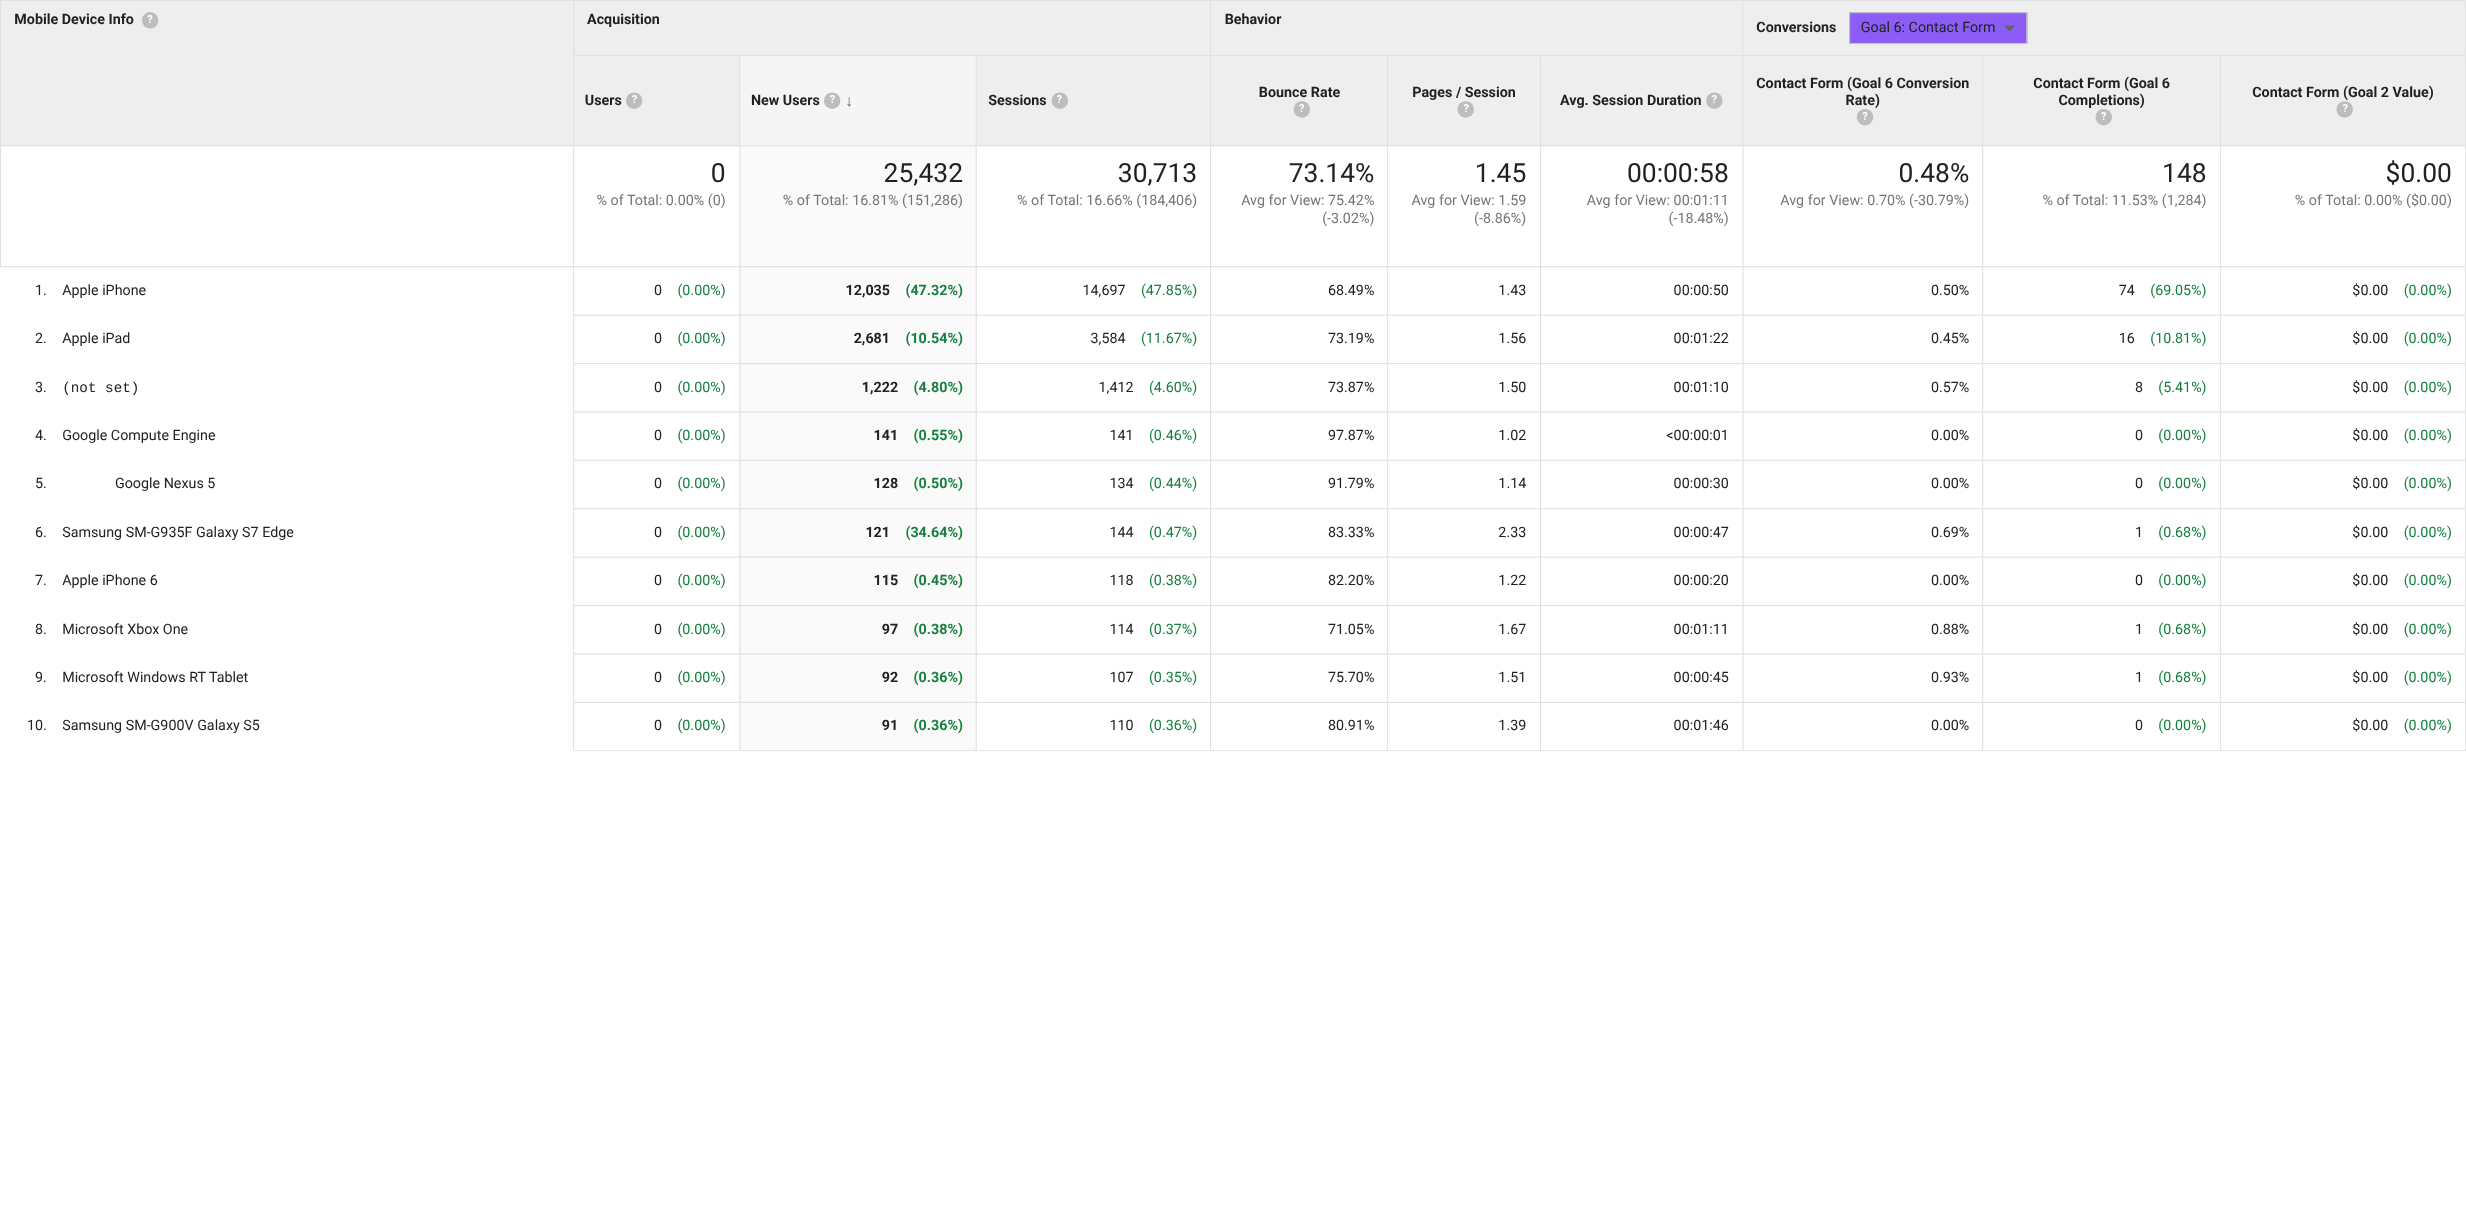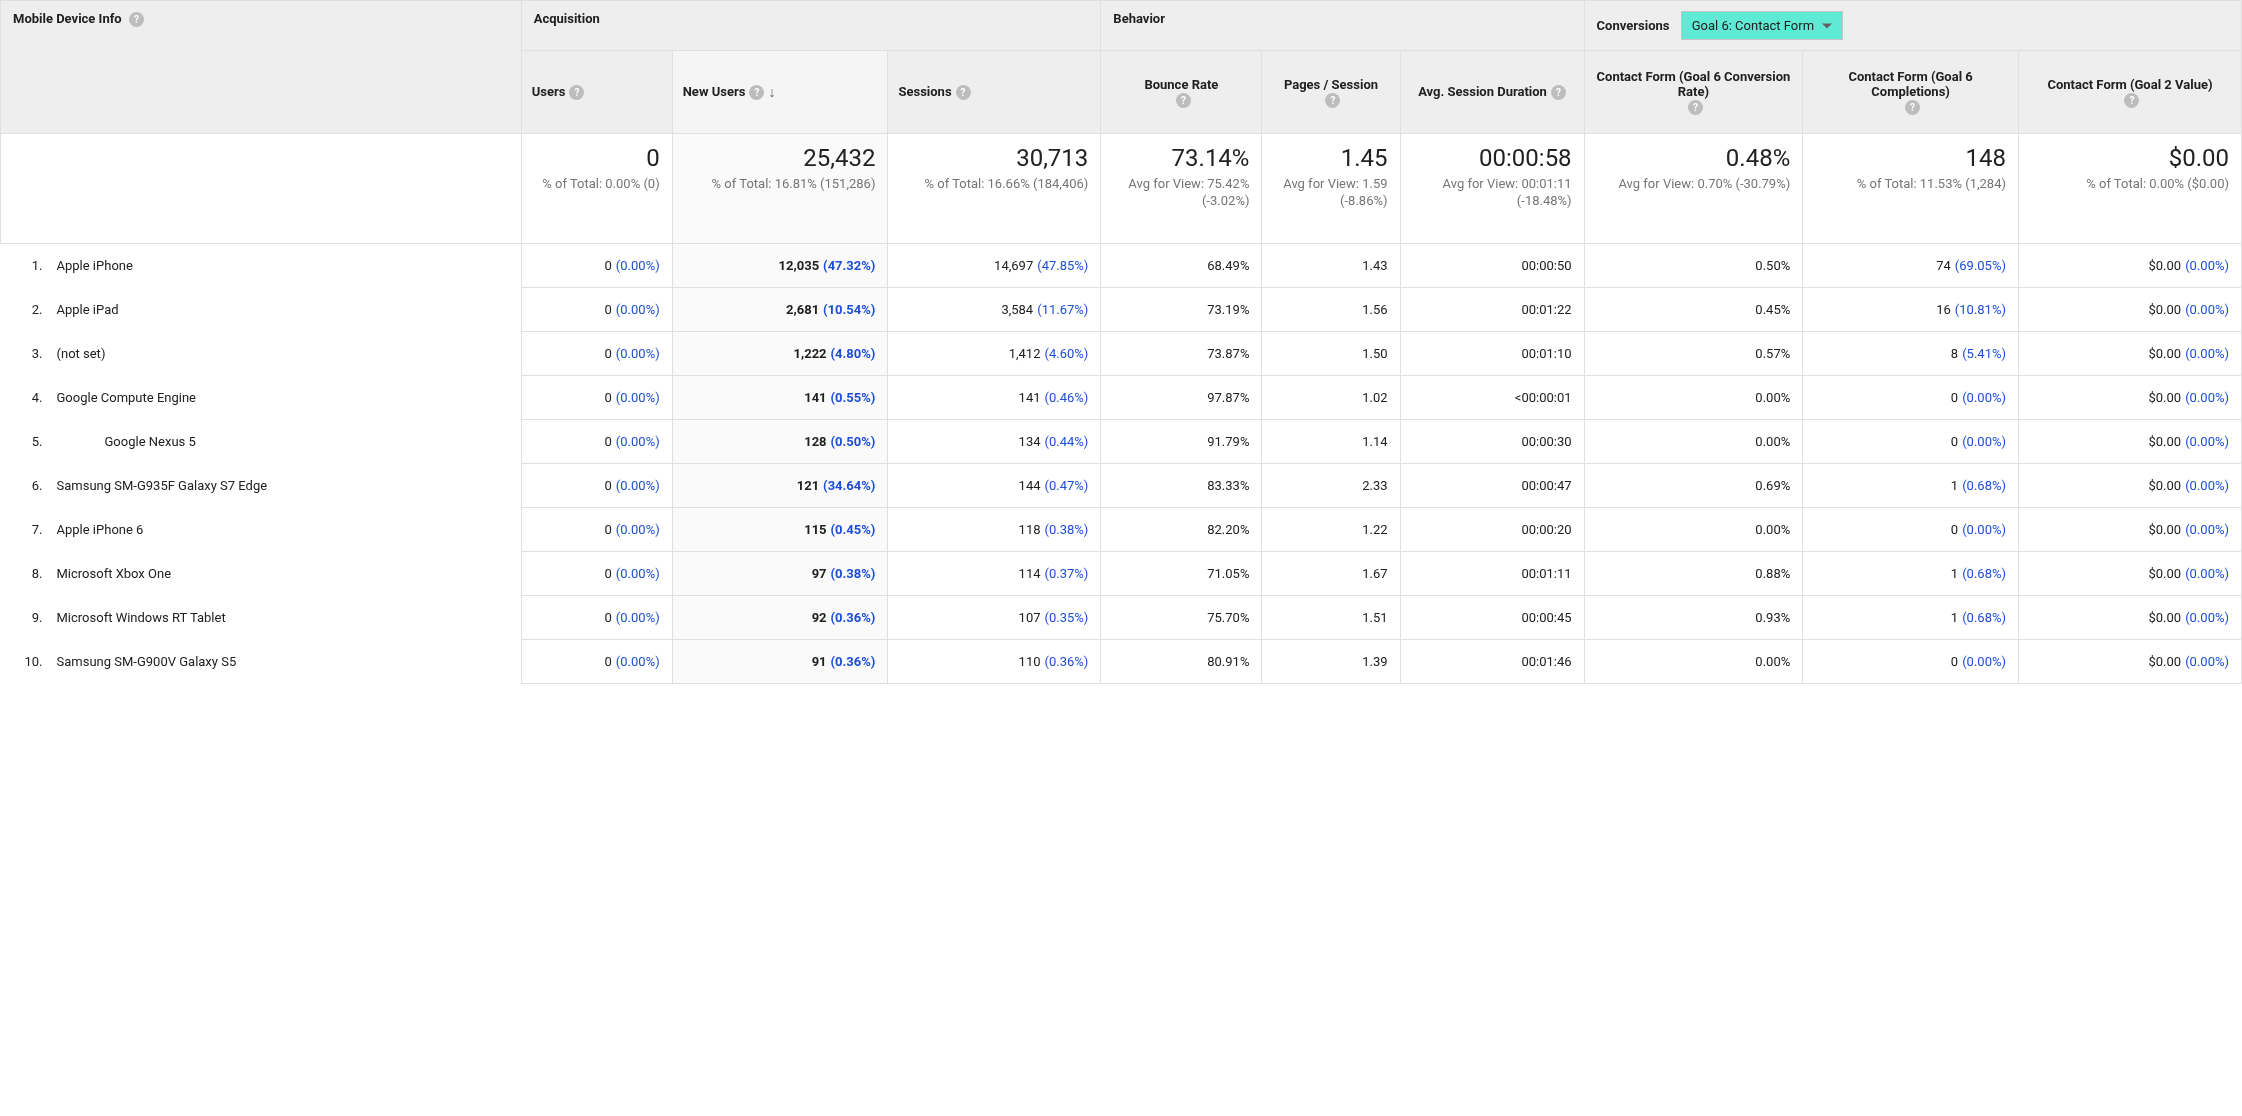--- a/index.html
+++ b/index.html
@@ -20,41 +20,41 @@
   .hdr-sub .col-label { display:inline-block; }
   .sorted { background:#f5f5f5; }
   .help-icon {
     display:inline-block; width:15px; height:15px; border-radius:50%;
     background:#bdbdbd; color:#fff; font-size:10px; line-height:15px;
     text-align:center; margin-left:4px; vertical-align:middle; font-weight:700;
   }
   .sort-arrow { color:#616161; font-size:14px; margin-left:4px; vertical-align:middle;}
   .dimension-cell { vertical-align:middle; padding:0 12px; font-weight:700;}
   .goal-select {
-    display:inline-block; border:1px solid #c4c4c4; background:#5eead4;
+    display:inline-block; border:1px solid #c4c4c4; background:#8b5cf6;
     padding:6px 28px 6px 10px; margin-left:8px; font-size:13px; position:relative;
     font-weight:400;
   }
   .goal-select::after{
     content:""; position:absolute; right:10px; top:50%;
     border:5px solid transparent; border-top-color:#616161; transform:translateY(-25%);
   }
   
   .summary td { padding:10px 12px; vertical-align:top; text-align:right; height:110px;}
   .summary .big { font-size:24px; font-weight:400; color:#212121; display:block; line-height:1.2;}
   .summary .sub { font-size:13px; color:#757575; line-height:1.35; display:block; margin-top:2px;}
   .sorted-col { background:#fafafa; }
 
   
   .row td { padding:14px 12px; vertical-align:middle; }
   .idx { text-align:right; width:48px; padding-right:4px;}
   .device { text-align:left; }
   .numcell { text-align:right; white-space:nowrap;}
   .val { color:#212121; }
-  .pct { color:#1d4ed8; margin-left:4px;}
+  .pct { color:#15803d; margin-left:14px;}
   .bold { font-weight:700;}
   .dim-label-cell{ border:none; }
 
   
   col.col-dim{ width:362px;}
   col.col-m1{ width:105px;}
   col.col-m2{ width:150px;}
   col.col-m3{ width:148px;}
   col.col-b1{ width:112px;}
   col.col-b2{ width:96px;}
@@ -175,21 +175,21 @@
         <td class="numcell">1.56</td>
         <td class="numcell">00:01:22</td>
         <td class="numcell">0.45%</td>
         <td class="numcell"><span class="val">16</span><span class="pct">(10.81%)</span></td>
         <td class="numcell"><span class="val">$0.00</span><span class="pct">(0.00%)</span></td>
       </tr>
       <tr class="row">
         <td class="dim-label-cell" style="padding:0;">
           <div style="display:flex;align-items:center;">
             <div class="idx" style="flex:0 0 48px;padding:14px 6px 14px 0;text-align:right;">3.</div>
-            <div class="device" style="flex:1;padding:14px 8px;">(not set)</div>
+            <div class="device" style="flex:1;padding:14px 8px;font-family:Liberation Mono, monospace;">(not set)</div>
           </div>
         </td>
         <td class="numcell"><span class="val">0</span><span class="pct">(0.00%)</span></td>
         <td class="numcell sorted-col"><span class="val bold">1,222</span><span class="pct bold">(4.80%)</span></td>
         <td class="numcell"><span class="val">1,412</span><span class="pct">(4.60%)</span></td>
         <td class="numcell">73.87%</td>
         <td class="numcell">1.50</td>
         <td class="numcell">00:01:10</td>
         <td class="numcell">0.57%</td>
         <td class="numcell"><span class="val">8</span><span class="pct">(5.41%)</span></td>

